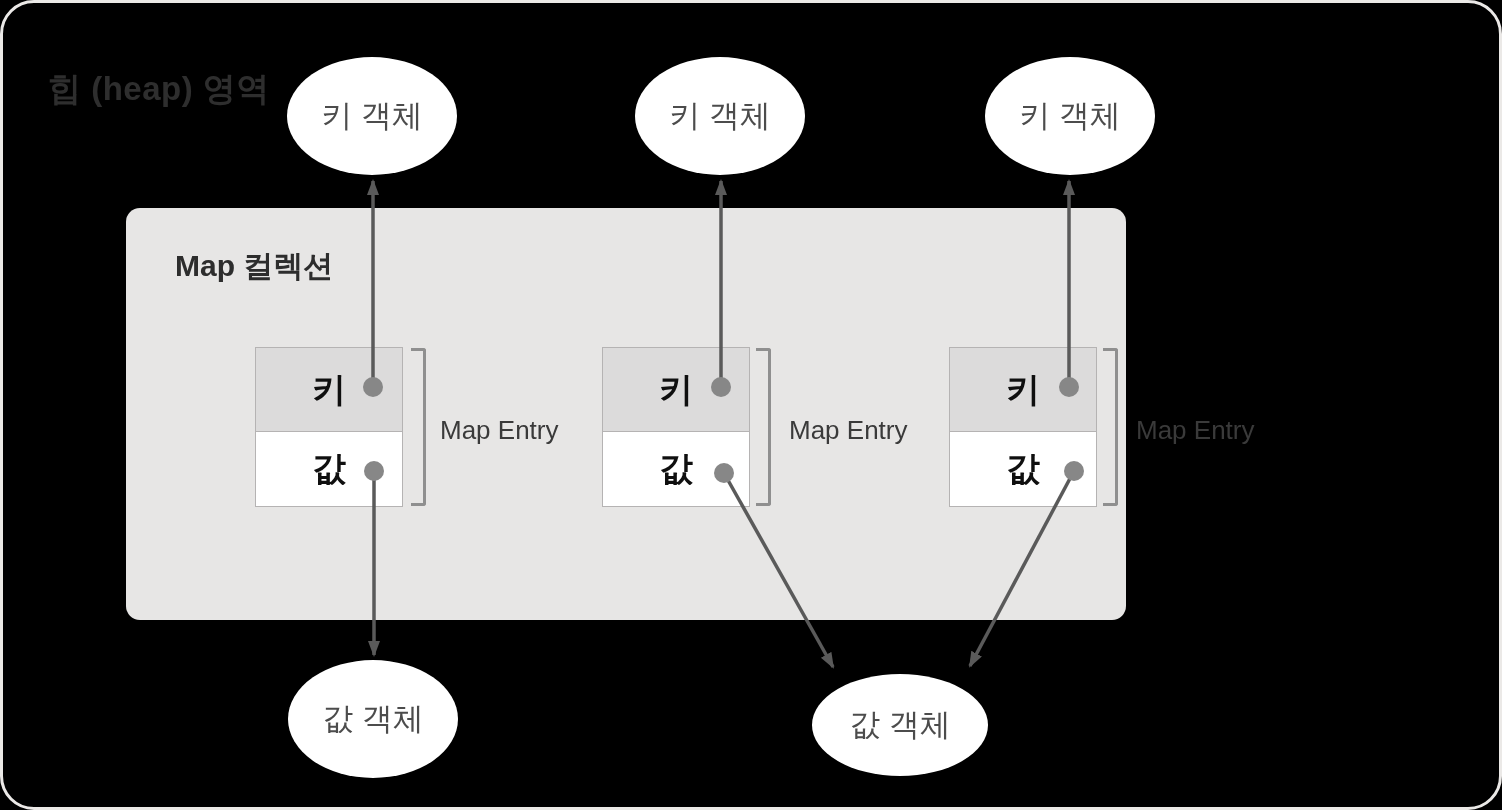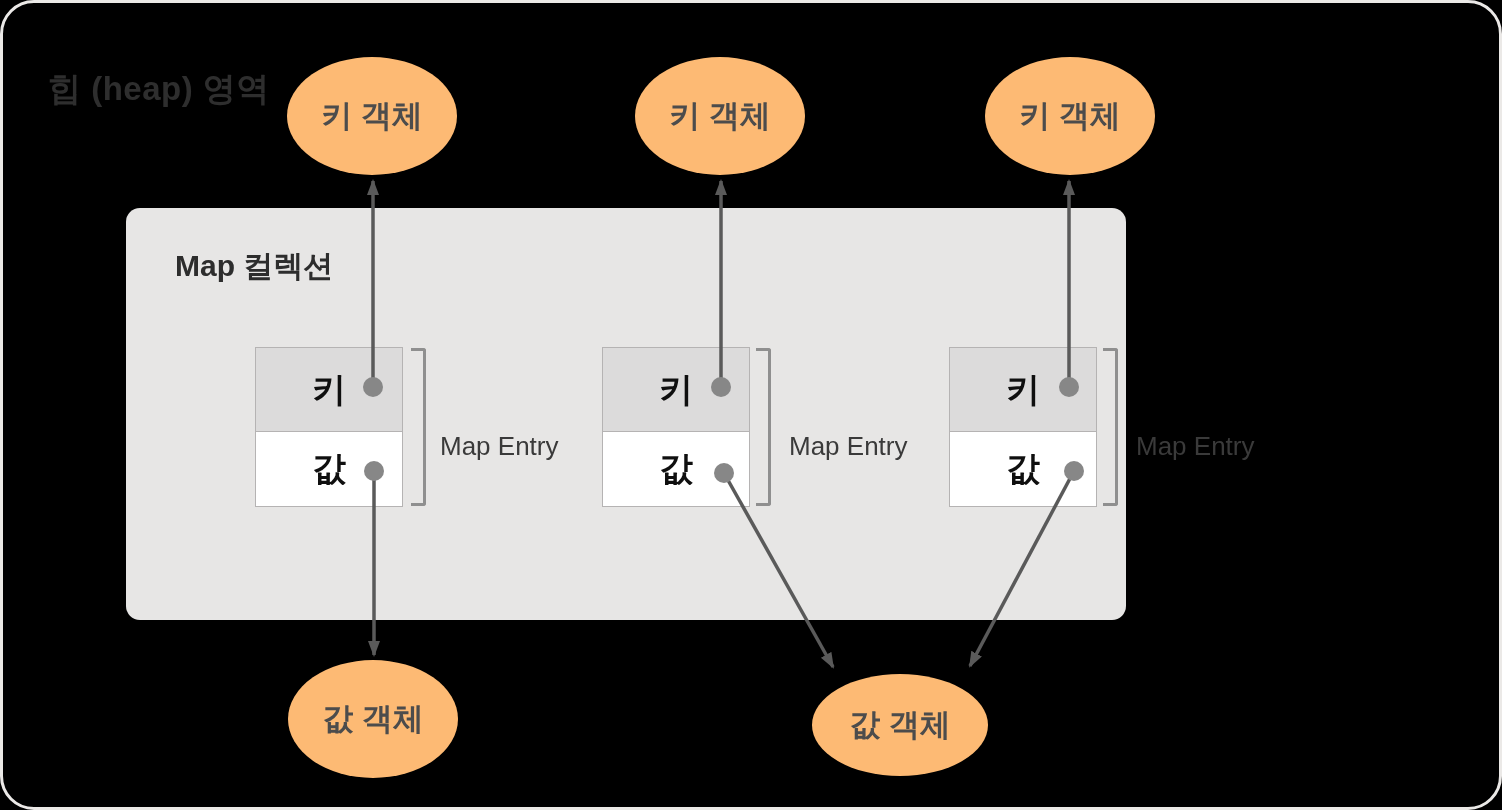--- a/index.html
+++ b/index.html
@@ -20,27 +20,27 @@
     position: absolute;
     left: 45px; top: 64px;
     font-size: 33px;
     font-weight: 700;
     color: #2e2e2e;
     letter-spacing: 0.5px;
   }
 
   .ellipse {
     position: absolute;
-    background: #fdba74;
+    background: #ffffff;
     border-radius: 50%;
     display: flex;
     align-items: center;
     justify-content: center;
     font-size: 31px;
-    font-weight: 700;
+    font-weight: 400;
     color: #4c4c4c;
   }
   .ellipse.key { width: 170px; height: 118px; top: 54px; }
   .ellipse.k1 { left: 284px; }
   .ellipse.k2 { left: 632px; }
   .ellipse.k3 { left: 982px; }
   .ellipse.v1 { width: 170px; height: 118px; left: 285px; top: 657px; }
   .ellipse.v2 { width: 176px; height: 102px; left: 809px; top: 671px; }
 
   .map-box {
@@ -99,21 +99,20 @@
   .bracket.b1 { left: 408px; }
   .bracket.b2 { left: 753px; }
   .bracket.b3 { left: 1100px; }
 
   .map-entry-label {
     position: absolute;
     top: 412px;
     font-size: 26px;
     font-weight: 500;
     color: #3a3a3a;
-    margin-top: 16px;
   }
   .map-entry-label.m1 { left: 437px; }
   .map-entry-label.m2 { left: 786px; }
   .map-entry-label.m3 { left: 1133px; }
 
   svg.arrows {
     position: absolute;
     left: 0; top: 0;
     width: 1502px;
     height: 810px;

